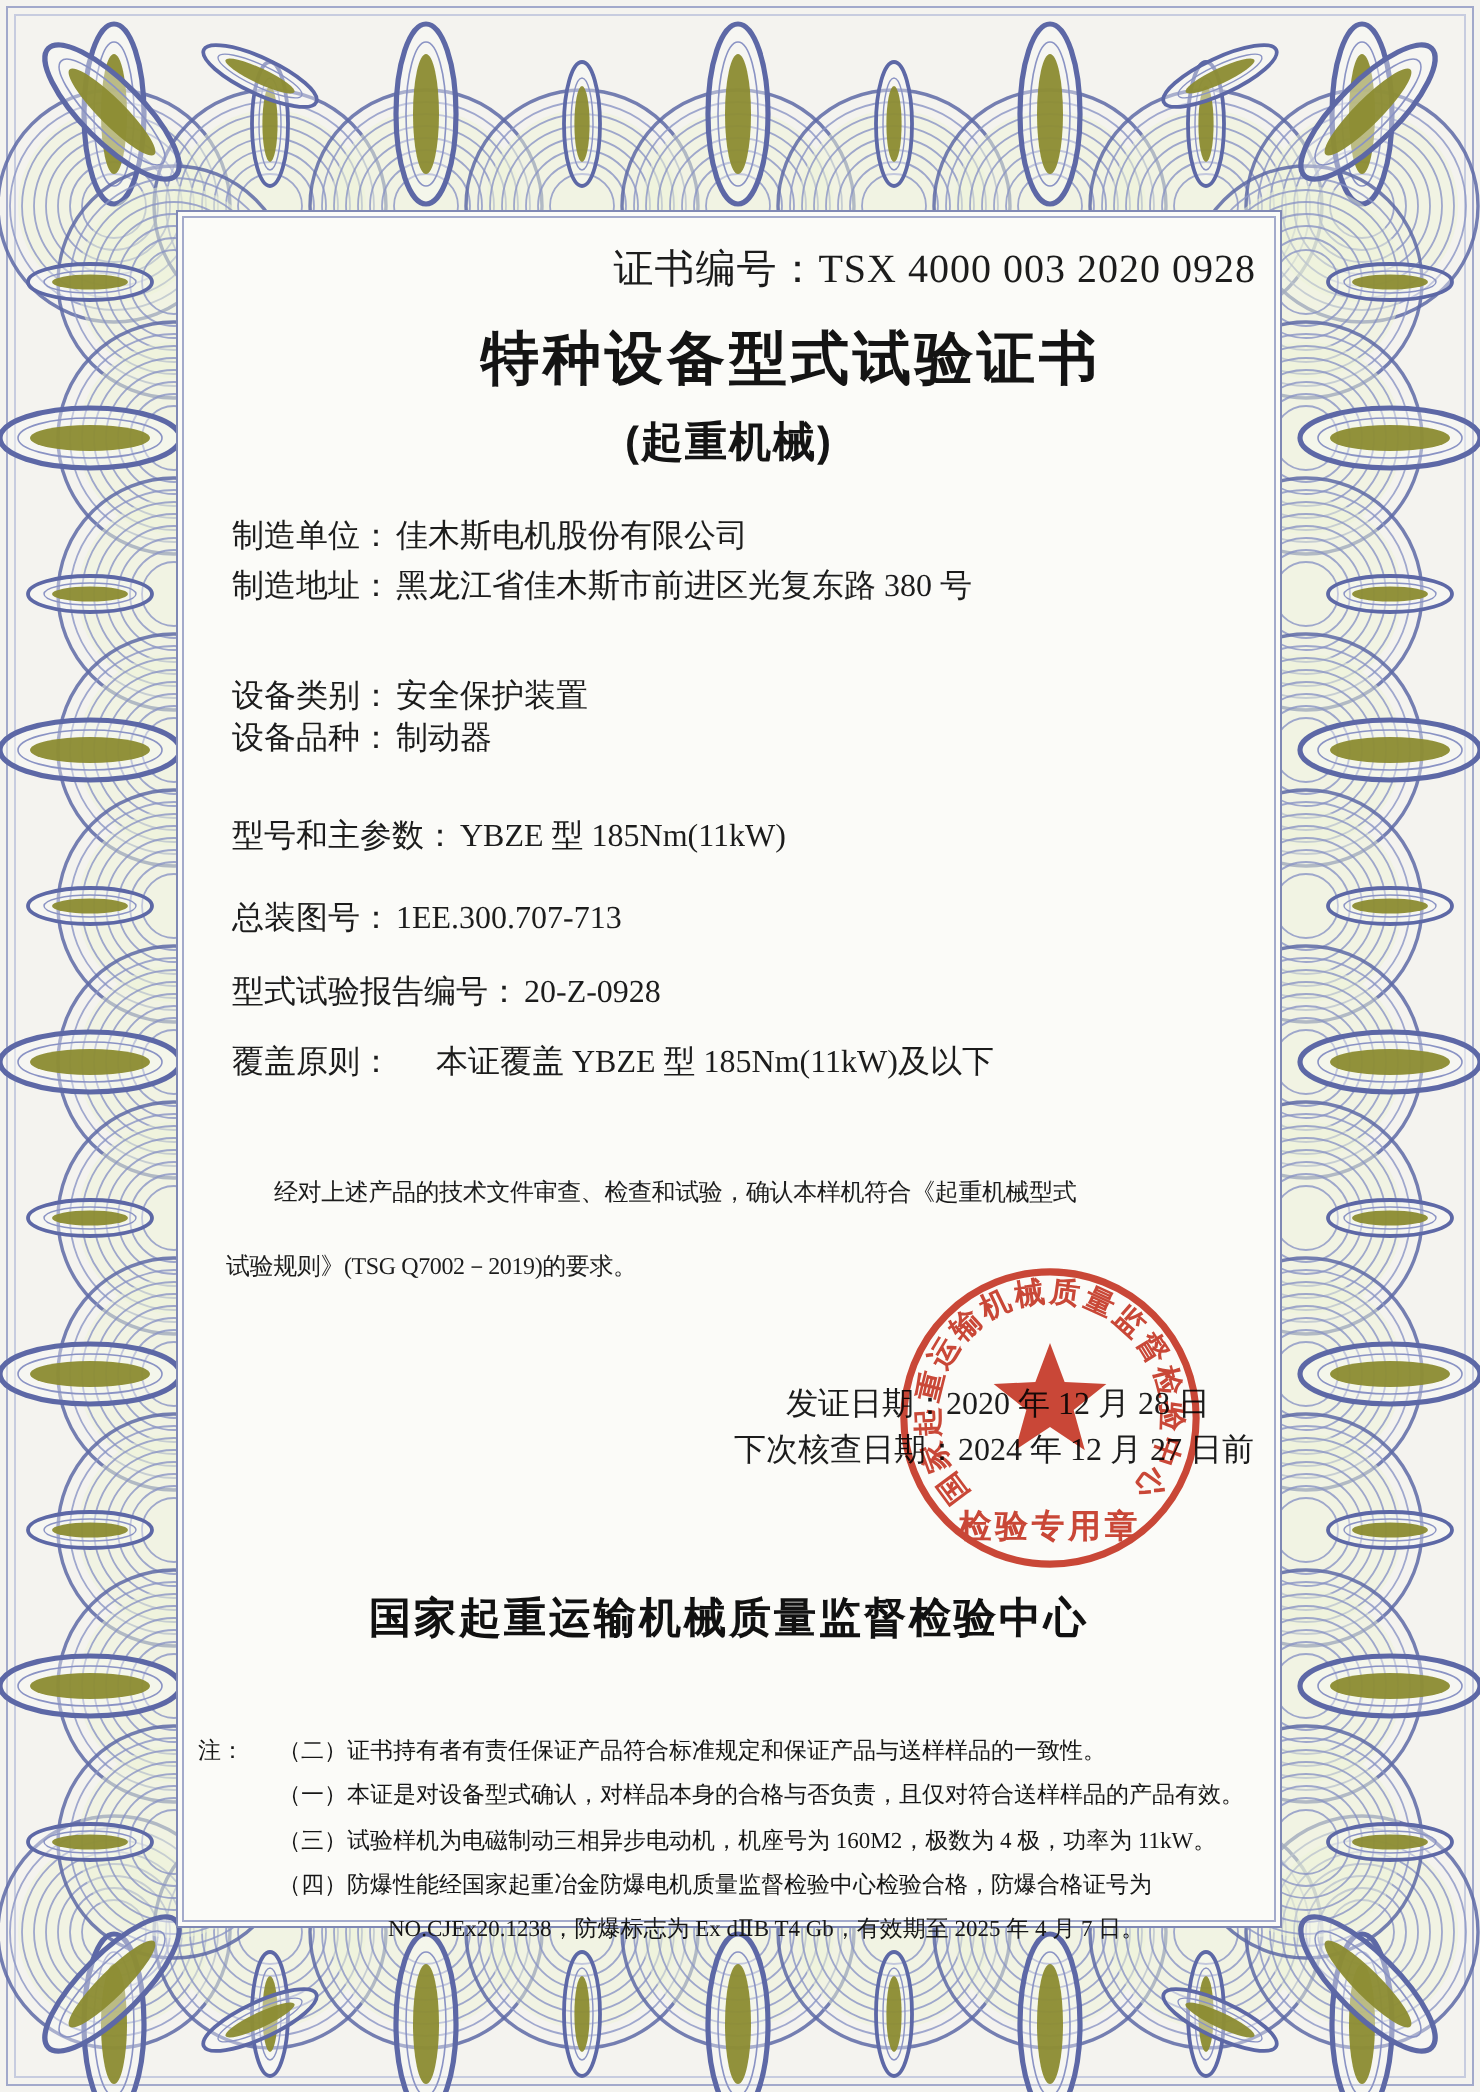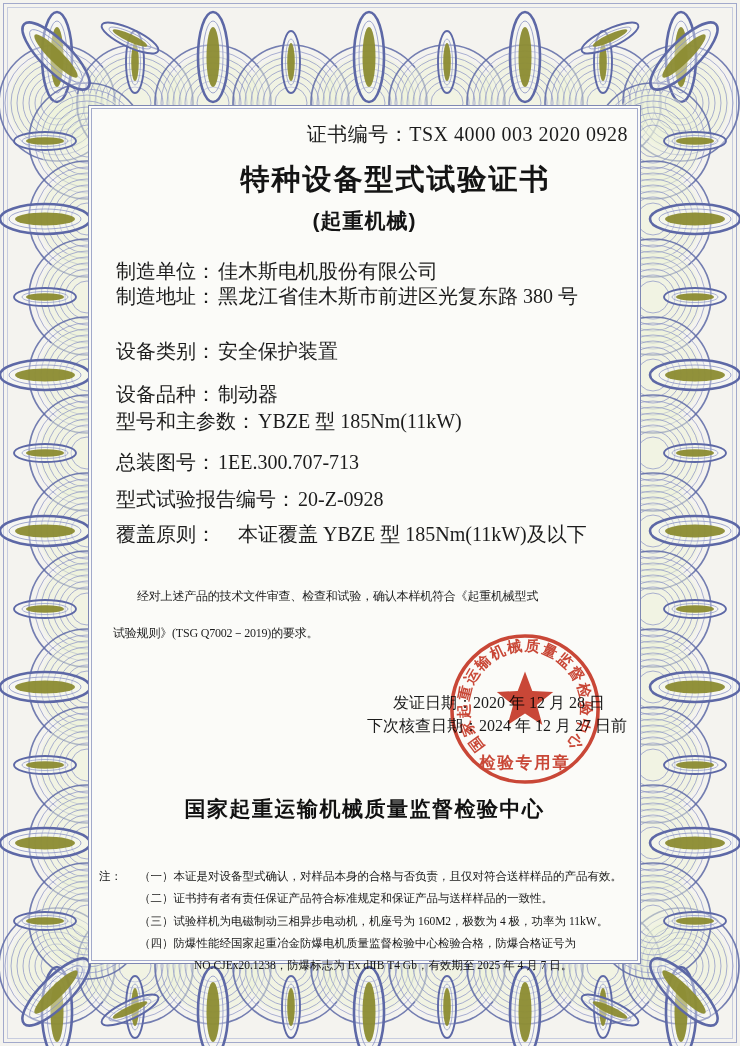--- a/index.html
+++ b/index.html
@@ -28,21 +28,21 @@
   .title{
     position:absolute;top:54px;left:0;width:100%;text-align:center;
     font-family:"Liberation Sans","DejaVu Sans",sans-serif;
     font-weight:700;font-size:29px;letter-spacing:2px;white-space:nowrap;color:#141414;margin-left:31px;
   }
   .subtitle{
     position:absolute;top:101px;left:0;width:100%;text-align:center;
     font-family:"Liberation Sans","DejaVu Sans",sans-serif;
     font-weight:700;font-size:21px;letter-spacing:1px;white-space:nowrap;color:#141414;
   }
-  .field{position:absolute;left:27px;font-size:20px;line-height:1;white-space:nowrap;}
+  .field{position:absolute;left:27px;font-size:16px;line-height:1;white-space:nowrap;}
   .field .fvalue{margin-left:2px;}
   .statement{position:absolute;left:24px;top:472px;font-size:12px;line-height:37px;letter-spacing:-0.2px;}
   .statement .sline{white-space:nowrap;}
   .statement .sline.indent{text-indent:2em;}
   .dateline{position:absolute;font-size:16px;line-height:1;white-space:nowrap;}
   .issuer{
     position:absolute;top:689px;left:0;width:100%;text-align:center;
     font-weight:700;font-size:21px;letter-spacing:1.5px;white-space:nowrap;color:#111;
   }
   .notes{position:absolute;left:10px;top:759px;font-size:11.5px;line-height:22.3px;color:#161616;}
@@ -189,21 +189,21 @@
 
   <div class="field" style="top:155px">
     <span class="flabel">制造单位：</span><span class="fvalue">佳木斯电机股份有限公司</span>
   </div>
   <div class="field" style="top:180px">
     <span class="flabel">制造地址：</span><span class="fvalue">黑龙江省佳木斯市前进区光复东路 380 号</span>
   </div>
   <div class="field" style="top:235px">
     <span class="flabel">设备类别：</span><span class="fvalue">安全保护装置</span>
   </div>
-  <div class="field" style="top:278px">
+  <div class="field" style="top:256px">
     <span class="flabel">设备品种：</span><span class="fvalue">制动器</span>
   </div>
   <div class="field" style="top:305px">
     <span class="flabel">型号和主参数：</span><span class="fvalue">YBZE 型 185Nm(11kW)</span>
   </div>
   <div class="field" style="top:346px">
     <span class="flabel">总装图号：</span><span class="fvalue">1EE.300.707-713</span>
   </div>
   <div class="field" style="top:383px">
     <span class="flabel">型式试验报告编号：</span><span class="fvalue">20-Z-0928</span>
@@ -229,24 +229,24 @@
     <path d="M80 42 L87.41 61.81 L108.53 62.73 L91.98 75.89 L97.63 96.27 L80 84.6 L62.37 96.27 L68.02 75.89 L51.47 62.73 L72.59 61.81 Z" fill="#c93a28"></path>
     <text x="80" y="140" text-anchor="middle" font-size="16.5" font-weight="bold" letter-spacing="2" font-family="Liberation Serif, serif" fill="#c93a28">检验专用章</text>
   </svg>
 
   <div class="issuer">国家起重运输机械质量监督检验中心</div>
 
   <div class="notes">
     <span class="nlabel">注：</span>
     <div class="nitems">
       <div class="nline">
+        <span>（二）</span><span>证书持有者有责任保证产品符合标准规定和保证产品与送样样品的一致性。</span>
+      </div>
+      <div class="nline">
         <span>（一）</span><span>本证是对设备型式确认，对样品本身的合格与否负责，且仅对符合送样样品的产品有效。</span>
-      </div>
-      <div class="nline">
-        <span>（二）</span><span>证书持有者有责任保证产品符合标准规定和保证产品与送样样品的一致性。</span>
       </div>
       <div class="nline">
         <span>（三）</span><span>试验样机为电磁制动三相异步电动机，机座号为 160M2，极数为 4 极，功率为 11kW。</span>
       </div>
       <div class="nline">
         <span>（四）</span><span>防爆性能经国家起重冶金防爆电机质量监督检验中心检验合格，防爆合格证号为</span>
       </div>
       <div class="ncont">NO.CJEx20.1238，防爆标志为 Ex dⅡB T4 Gb，有效期至 2025 年 4 月 7 日。</div>
     </div>
   </div>

